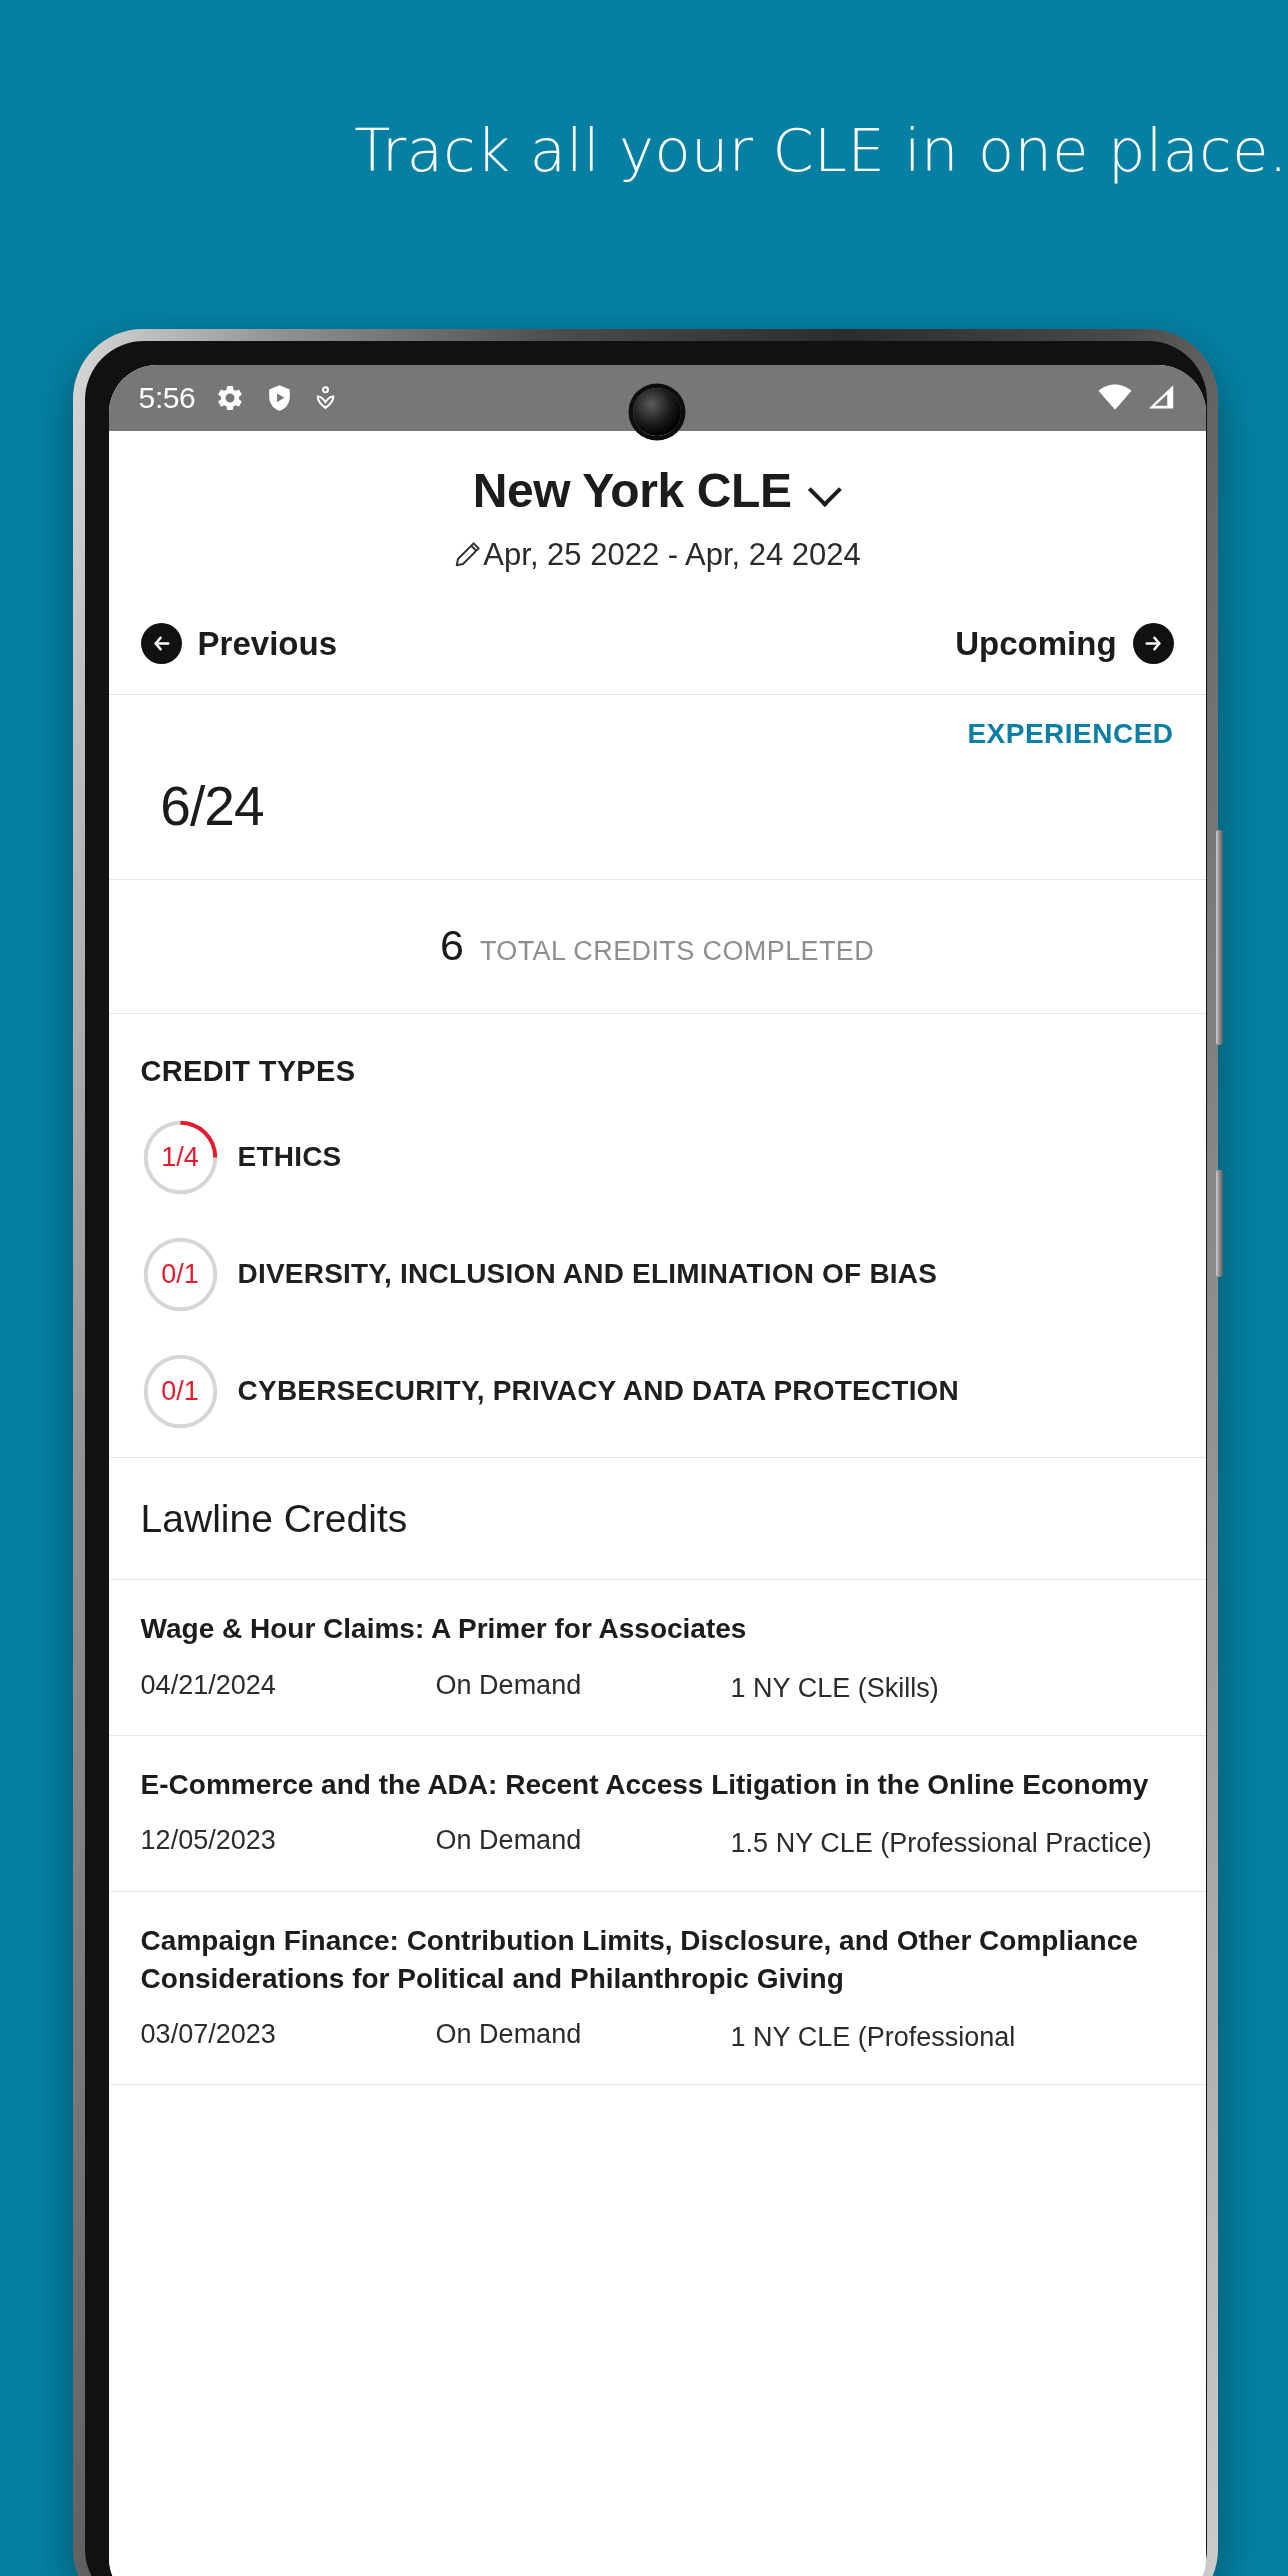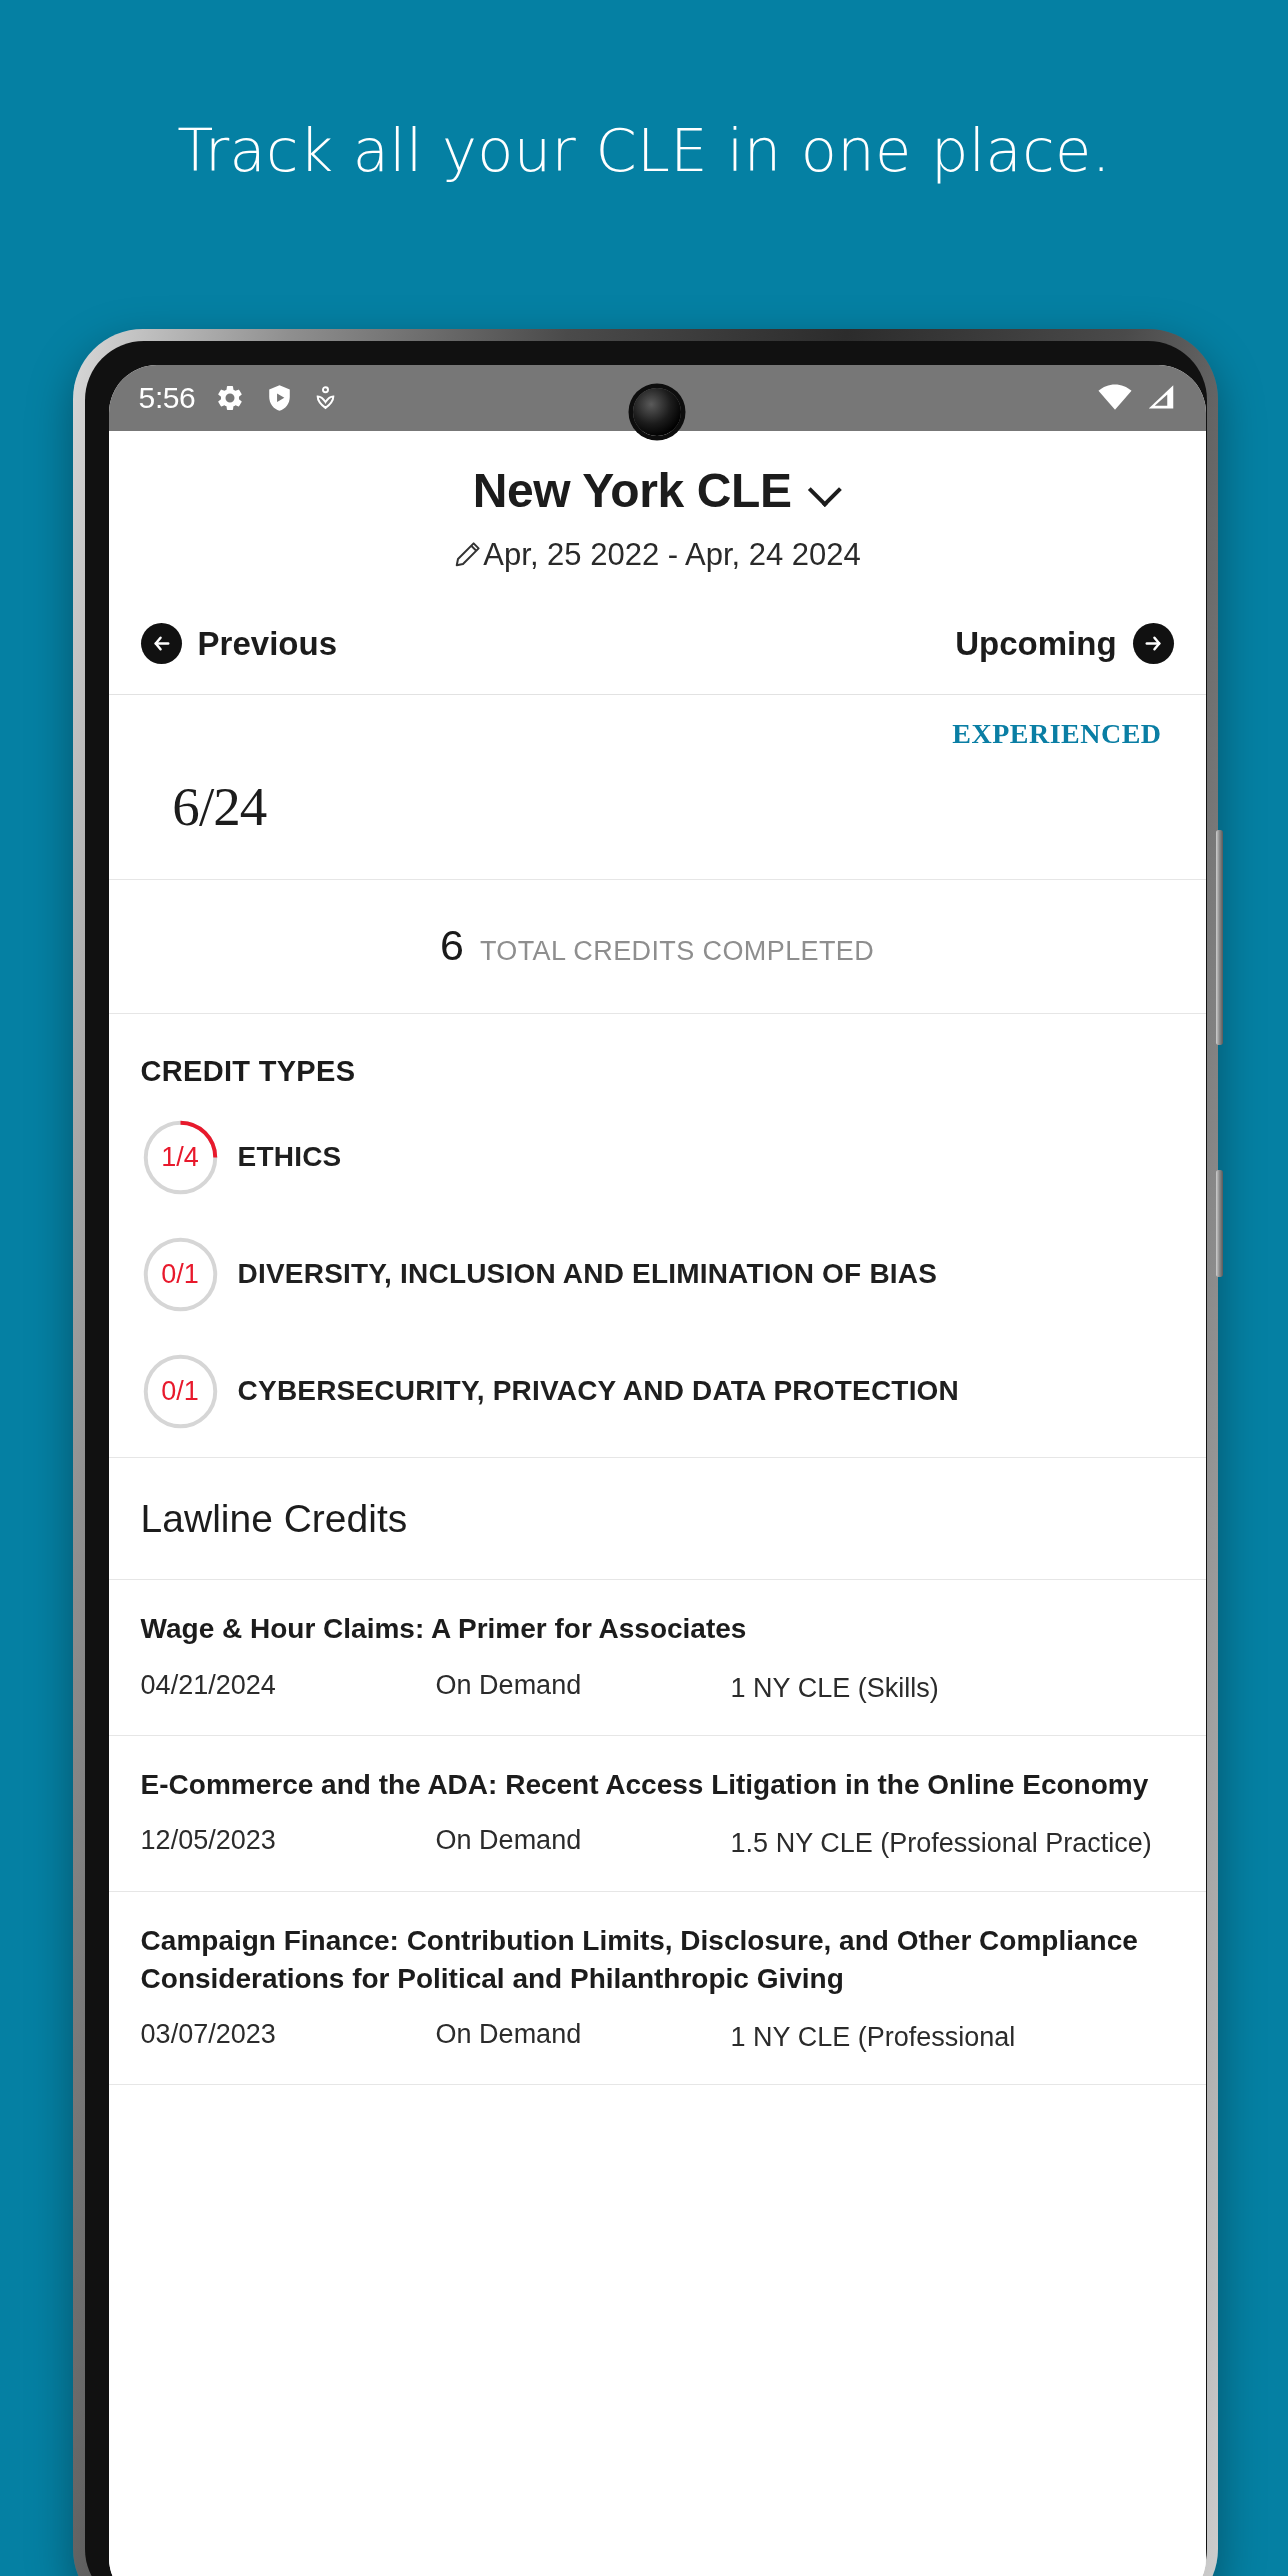--- a/index.html
+++ b/index.html
@@ -15,21 +15,21 @@
   }
 
   
   .hero {
     position: absolute;
     top: 0; left: 0;
     width: 1288px;
     height: 300px;
     display: flex;
     align-items: center;
-    justify-content: center;
+    justify-content: flex-end;
   }
   .hero-title {
     color: #ffffff;
     font-size: 59px;
     font-weight: 300;
     letter-spacing: 0.4px;
     white-space: nowrap;
     font-family: "DejaVu Sans", sans-serif;
   }
 
@@ -180,23 +180,22 @@
     background: #111111;
     display: flex;
     align-items: center;
     justify-content: center;
     color: #ffffff;
     flex: none;
   }
 
   
   .progress-section {
-    padding: 23px 44px 41px;
+    padding: 23px 32px 41px;
     border-bottom: 0.9px solid #e6e6e6;
-    font-family: Liberation Serif, serif;
   }
   .badge-row { text-align: right; }
   .badge-experienced {
     color: #0a7ea4;
     font-size: 28px;
     font-weight: 700;
     letter-spacing: 0.5px;
   }
   .progress-body {
     display: flex;

